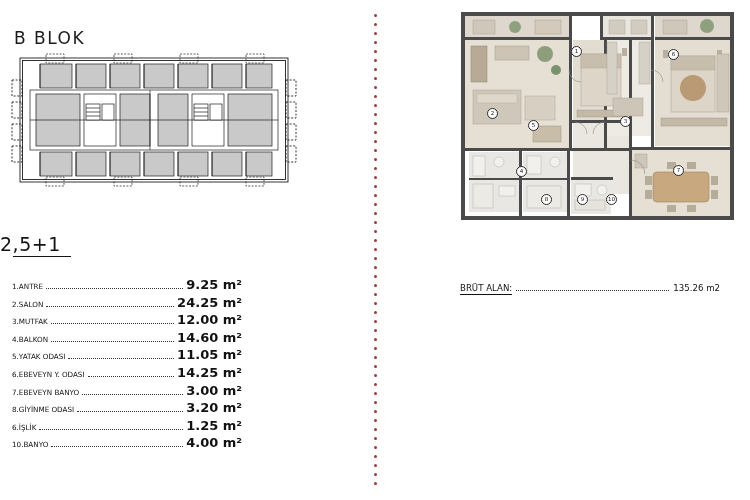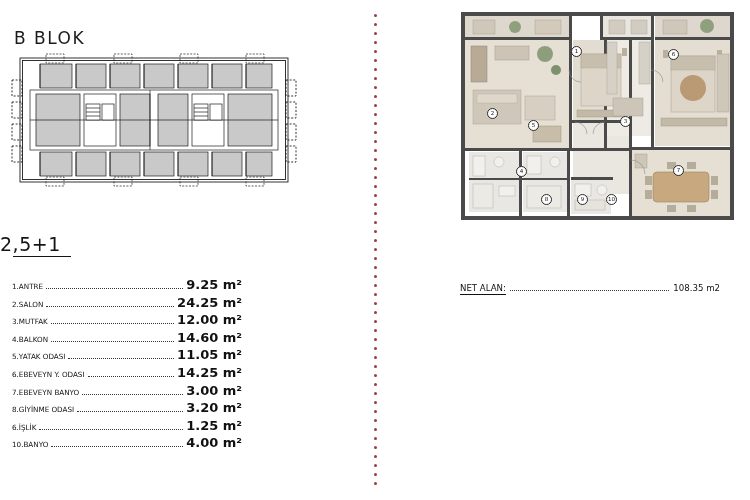--- a/index.html
+++ b/index.html
@@ -496,18 +496,18 @@
     <div class="marker" style="left:73px;  top:110px;">5</div>
     <div class="marker" style="left:213px; top:39px;">6</div>
     <div class="marker" style="left:218px; top:155px;">7</div>
     <div class="marker" style="left:86px;  top:184px;">8</div>
     <div class="marker" style="left:122px; top:184px;">9</div>
     <div class="marker" style="left:151px; top:184px;">10</div>
   </div>
 
   <div id="area-summary">
     <div class="area-row">
-      <span class="area-label">NET ALAN:</span>
+      <span class="area-label">BRÜT ALAN:</span>
       <span class="area-leader"></span>
-      <span class="area-value">108.35 m2</span>
+      <span class="area-value">135.26 m2</span>
     </div>
   </div>
 </div>
 
 </body></html>

